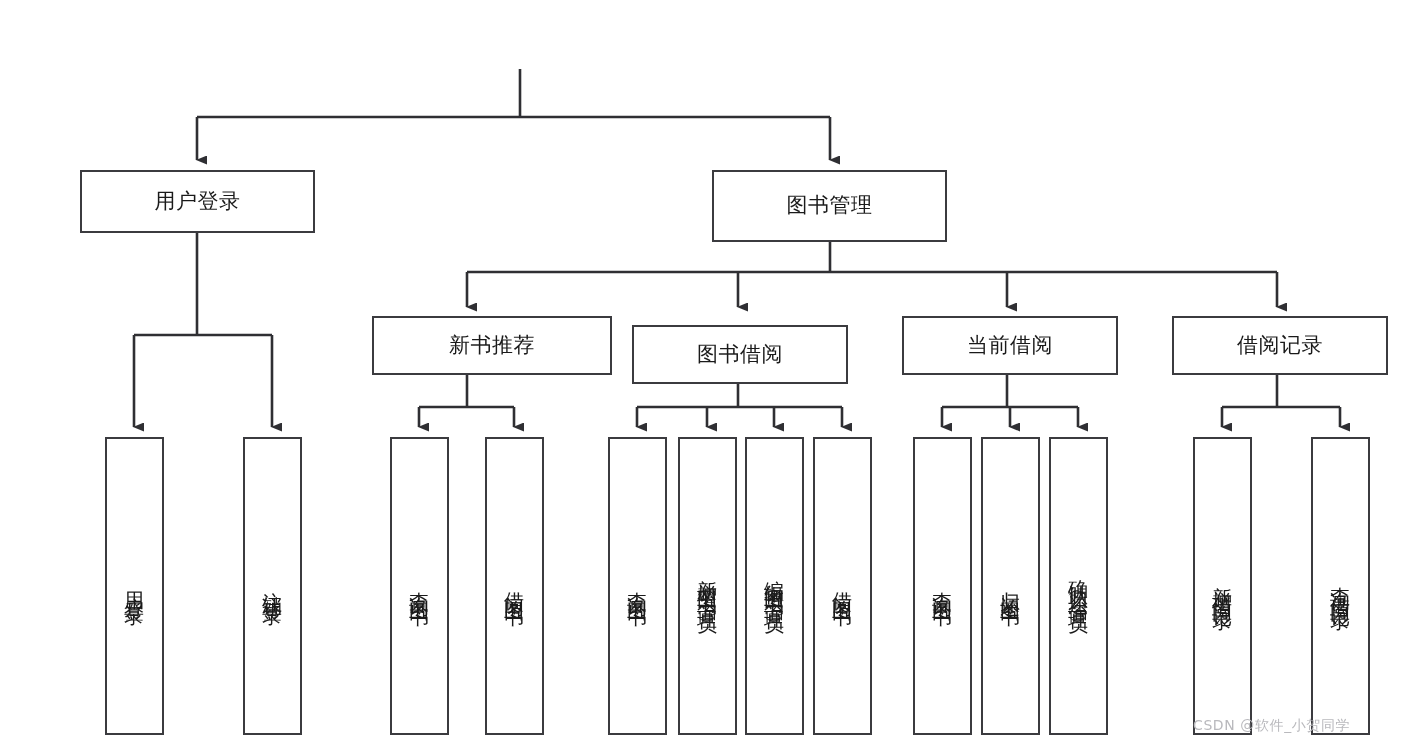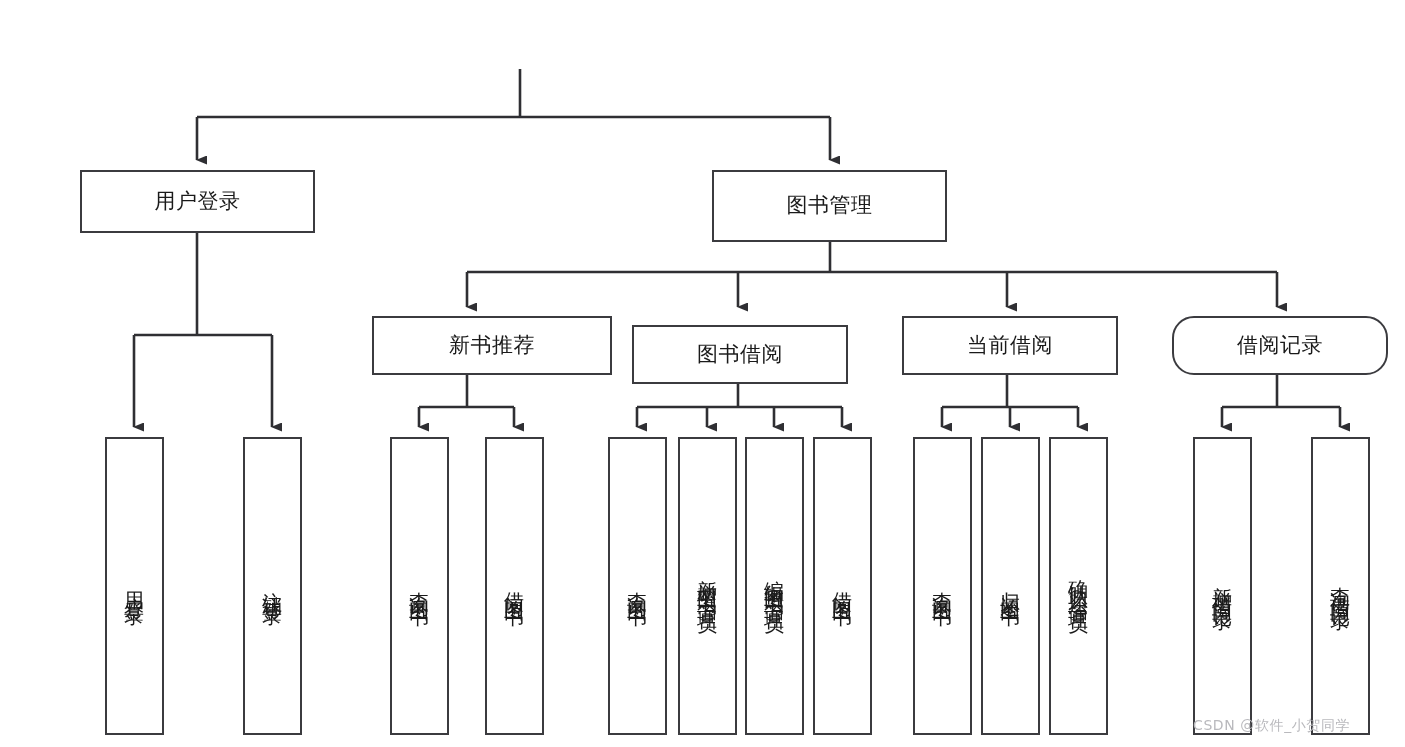--- a/index.html
+++ b/index.html
@@ -132,21 +132,21 @@
   </div>
 
   <div class="node" style="left:632px; top:316px; width:216px; height:59px;margin-top:9px;">
     <span class="node-label">图书借阅</span>
   </div>
 
   <div class="node" style="left:902px; top:316px; width:216px; height:59px;">
     <span class="node-label">当前借阅</span>
   </div>
 
-  <div class="node" style="left:1172px; top:316px; width:216px; height:59px;border-radius:22px;">
+  <div class="node" style="left:1172px; top:316px; width:216px; height:59px;">
     <span class="node-label">借阅记录</span>
   </div>
 
   <div class="node leaf vertical" style="left:105px; top:437px; width:59px; height:298px;">
     <span class="node-label">用户登录</span>
   </div>
 
   <div class="node leaf vertical" style="left:243px; top:437px; width:59px; height:298px;">
     <span class="node-label">注销登录</span>
   </div>

